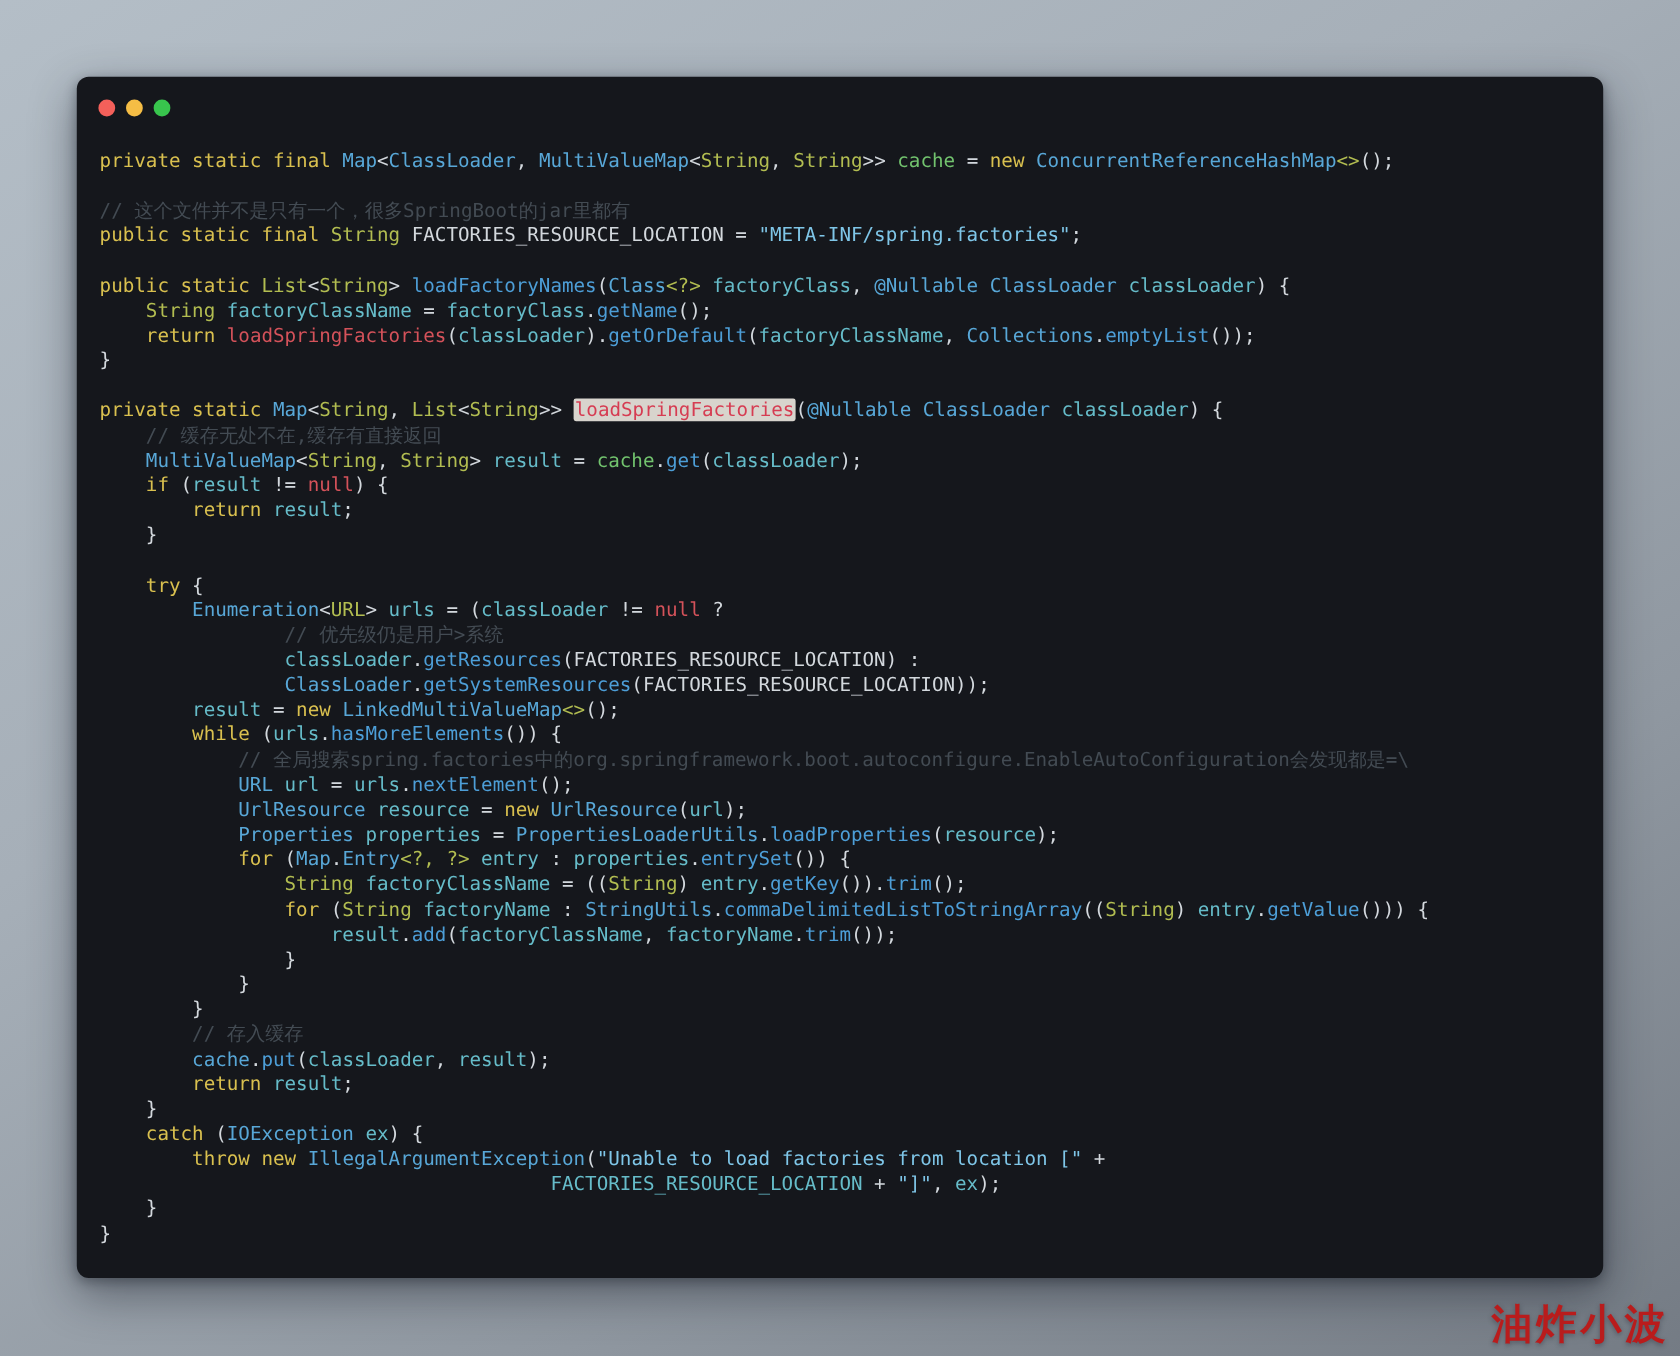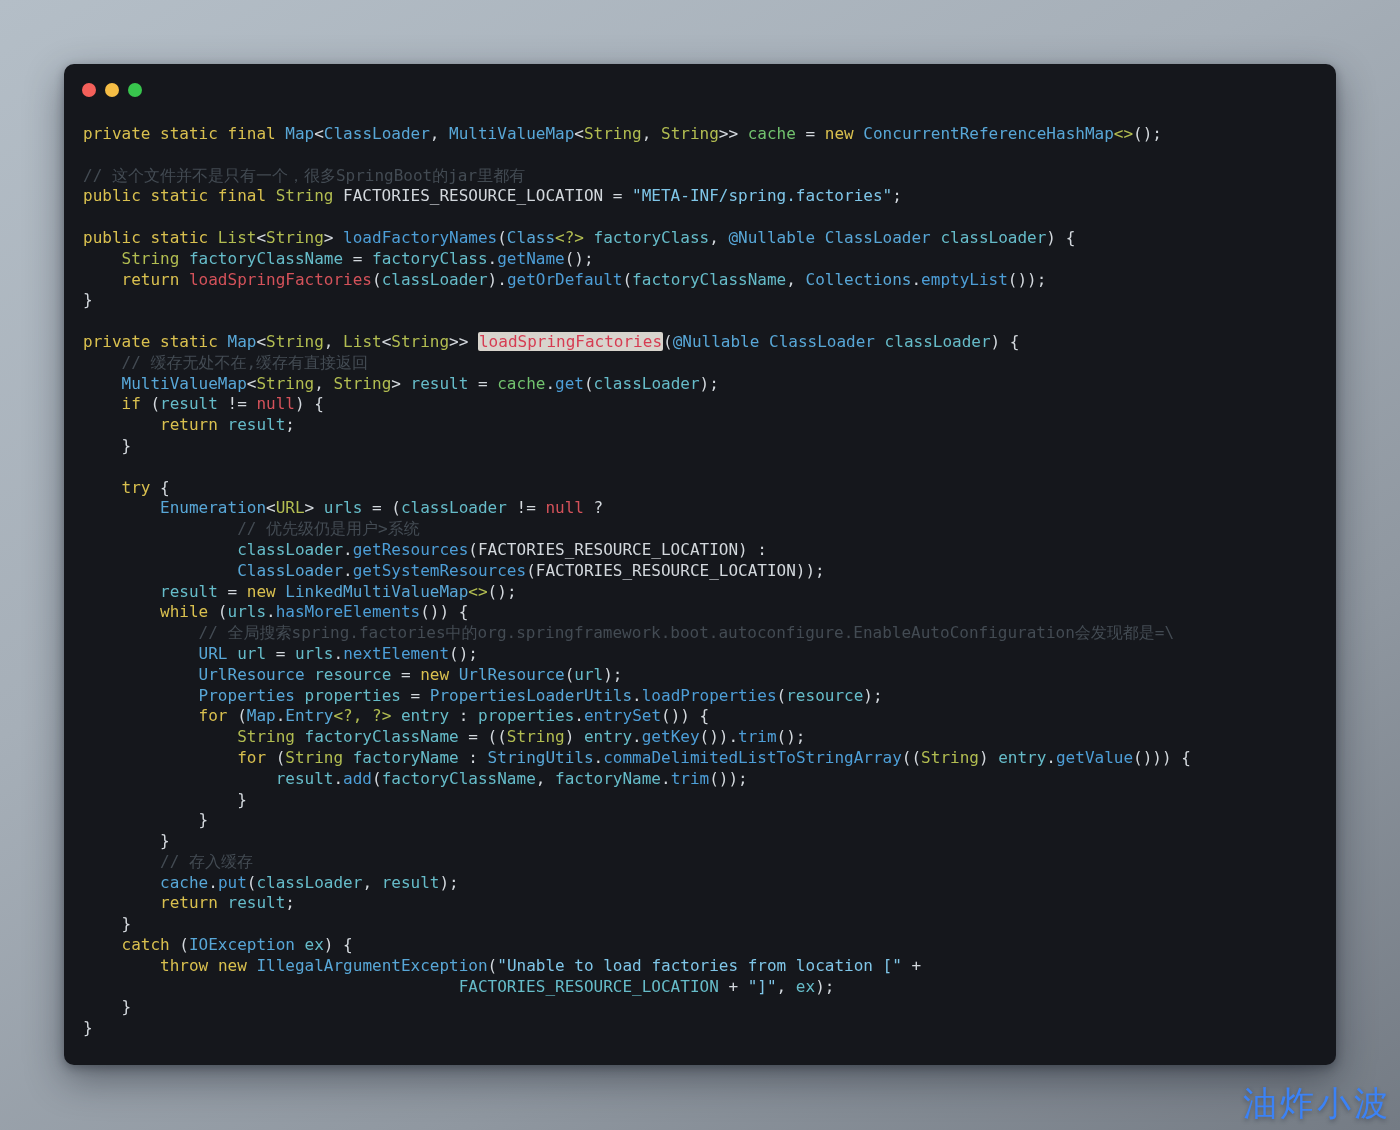--- a/index.html
+++ b/index.html
@@ -19,22 +19,22 @@
     position: absolute; left: 19px; top: 60px; right: 6px; bottom: 20px;
     font-family: "DejaVu Sans Mono", monospace;
     font-size: 16px; line-height: 20.8px;
     white-space: pre; overflow: hidden;
     color: #d3d8dd;
   }
   .code-line { height: 20.8px; }
   .hl-token { border-radius: 2px; padding: 0 1px; }
   .watermark {
     position: absolute; right: 9px; bottom: 3px;
-    font-size: 34px; font-weight: 400; letter-spacing: 3px;
-    color: #3b82f6; text-shadow: 0 2px 4px rgba(40,45,55,0.45);
+    font-size: 34px; font-weight: 700; letter-spacing: 3px;
+    color: #b91c1c; text-shadow: 0 2px 4px rgba(40,45,55,0.45);
   }
 </style>
 </head>
 <body>
 
 <div>
   <div class="window" style="background: rgb(21, 23, 28);">
     <div class="dots">
       <div class="dot" style="background: rgb(244, 96, 90);"></div>
       <div class="dot" style="background: rgb(245, 189, 69);"></div>

